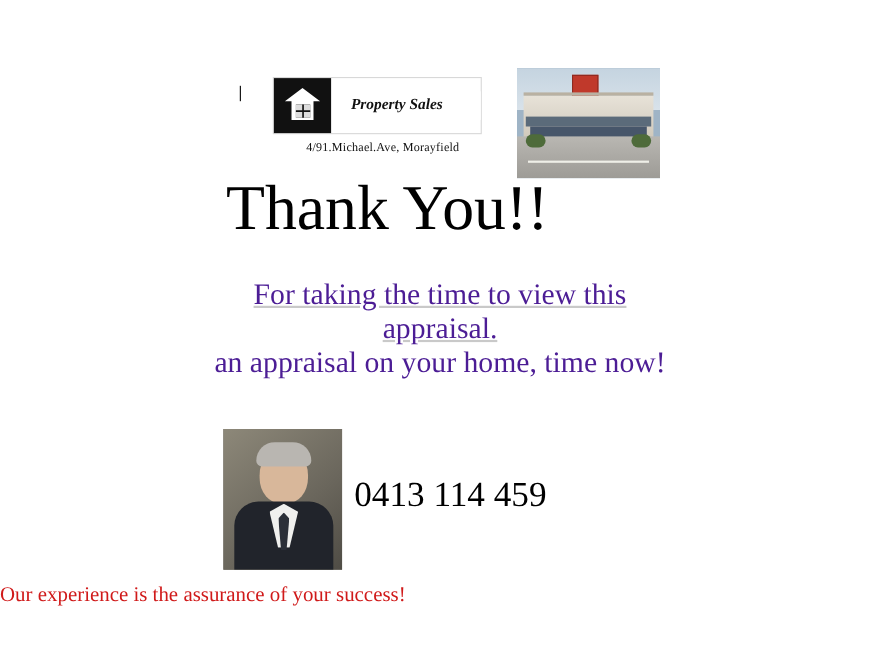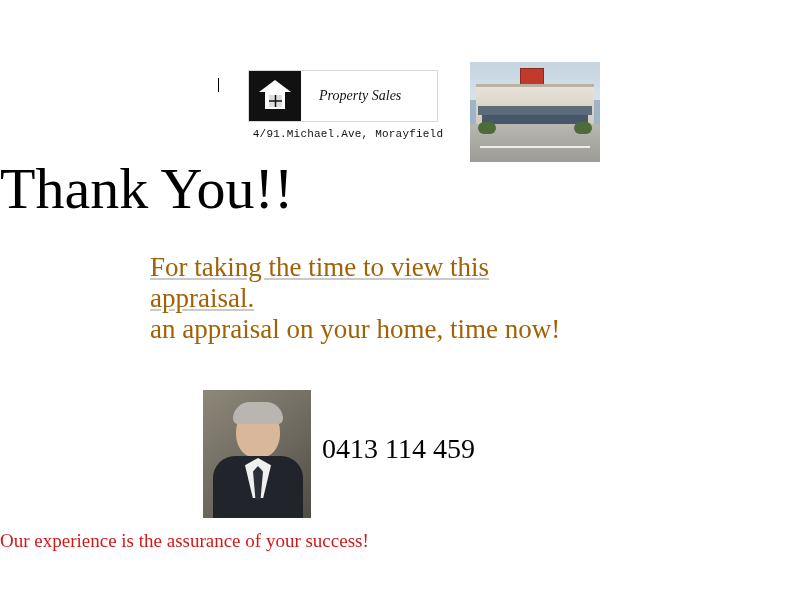--- a/index.html
+++ b/index.html
@@ -91,29 +91,30 @@
   .logo-bottom {
     background: #ffffff;
     color: #111111;
     font-family: "Liberation Serif", serif;
     font-size: 14px;
     font-style: italic;
     padding: 2px 0 18px 18px;
     height: 26px;
     line-height: 22px;
     box-sizing: border-box;
+    font-weight: bold;
   }
 
   .address {
     position: absolute;
     left: 248px;
     top: 98px;
     width: 200px;
     text-align: center;
-    font-family: Liberation Mono, monospace;
+    font-family: Liberation Serif, serif;
     font-size: 11px;
     color: #111111;
     letter-spacing: 0.2px;
   }
 
   
   .shop-photo {
     position: absolute;
     left: 470px;
     top: 32px;
@@ -165,37 +166,38 @@
     background: #4e6b3a;
     border-radius: 6px;
   }
 
   
   .thanks {
     position: absolute;
     top: 158px;
     left: 0;
     width: 704px;
+    text-align: center;
     font-family: "Liberation Serif", serif;
     font-size: 58px;
     line-height: 62px;
     color: #000000;
   }
 
   
   .body-text {
     position: absolute;
     top: 252px;
     left: 150px;
     width: 500px;
-    text-align: left;
+    text-align: center;
     font-family: "Liberation Serif", serif;
     font-size: 27px;
     line-height: 31px;
-    color: #a16207;
+    color: #4c1d95;
   }
   .body-text .line-underline {
     text-decoration: underline;
     text-decoration-color: #c9c9c9;
   }
 
   
   .agent-photo {
     position: absolute;
     left: 203px;
@@ -247,21 +249,21 @@
     font-family: "Liberation Serif", serif;
     font-size: 28px;
     line-height: 34px;
     color: #000000;
   }
   .agent-phone {
     position: absolute;
     left: 322px;
     top: 432px;
     font-family: "Liberation Serif", serif;
-    font-size: 28px;
+    font-size: 32px;
     line-height: 34px;
     color: #000000;
   }
 
   
   .tagline {
     position: absolute;
     top: 530px;
     left: 0;
     width: 800px;

